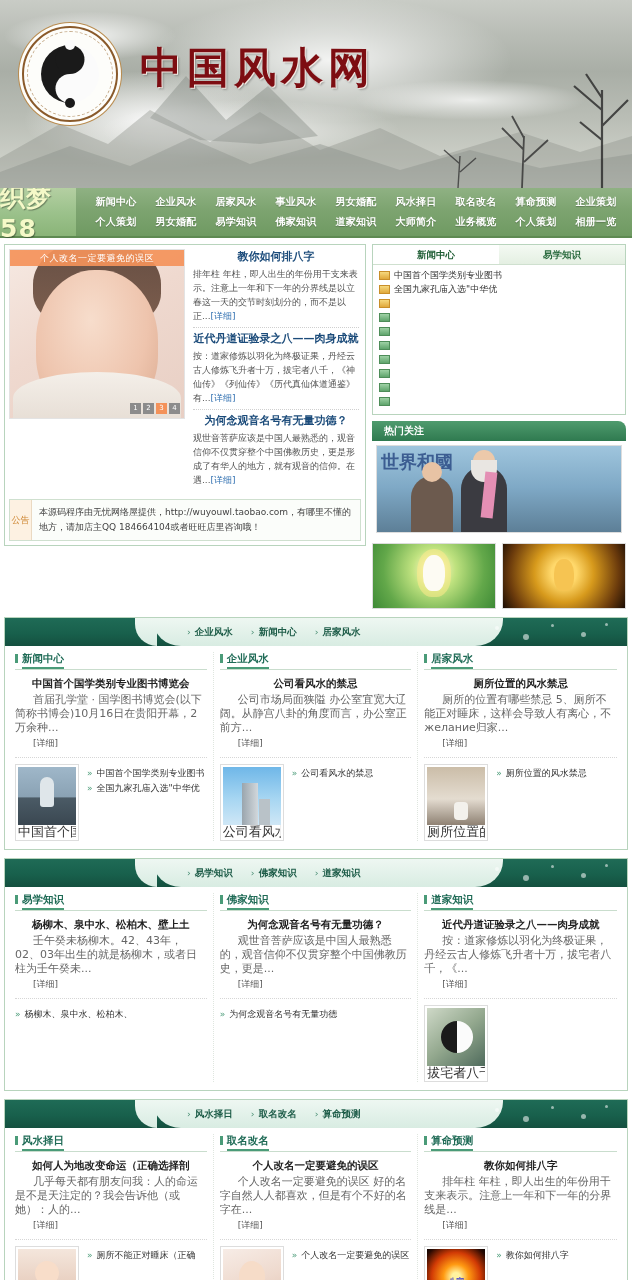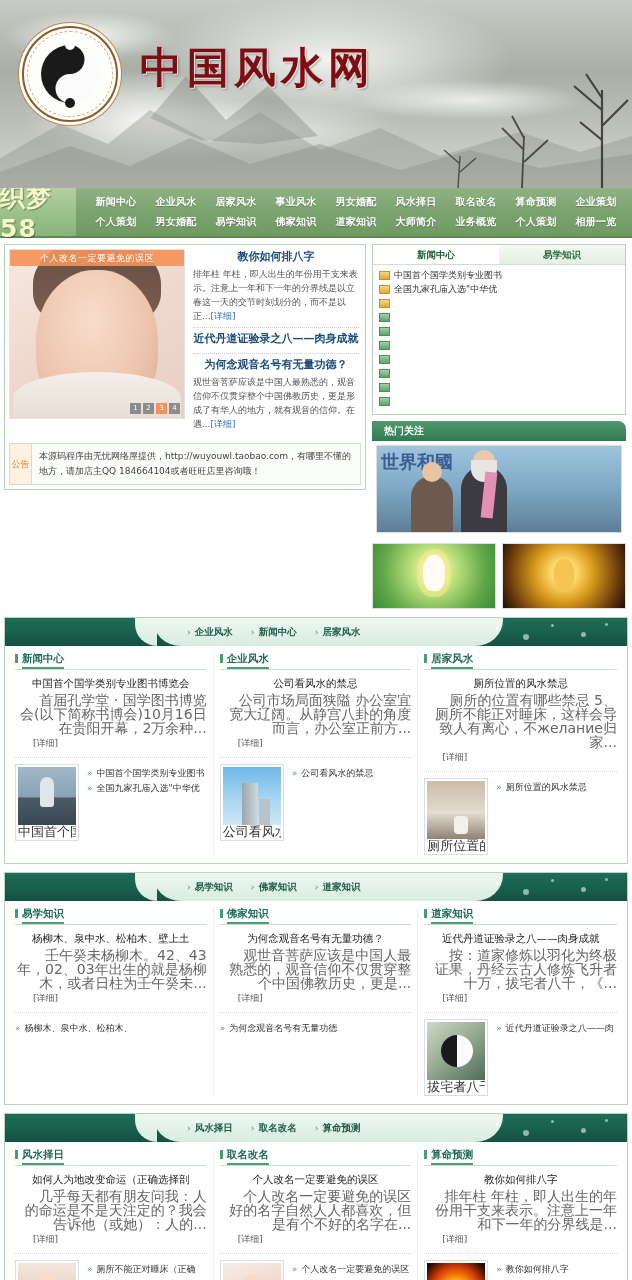--- a/index.html
+++ b/index.html
@@ -238,24 +238,24 @@
   .col{ width:33.333%; padding:0 6px; border-right:1px dotted #dfe6df;}
   .col:last-child{ border-right:none; }
   .col-head{
     font-size:10.5px; font-weight:bold; color:#1f6b56; padding:0 0 3px 0;
     border-bottom:1px solid #c9ddcd; margin-bottom:5px; position:relative;
   }
   .col-head .bar{ display:inline-block; width:3px;height:9px;background:#4a9b78; margin-right:4px; vertical-align:-1px;}
   .col-head .u{ border-bottom:2px solid #4a9b78; padding-bottom:3px; }
 
   .lead-title{
-    display:block; text-align:center; font-weight:normal; font-size:10.5px; color:#222;
+    display:block; text-align:center; font-weight:bold; font-size:10.5px; color:#222;
     text-decoration:none; line-height:16px;
   }
-  .lead-desc{ font-size:14px; color:#666; line-height:14px; text-indent:18px; padding-top:2px;text-align:right;}
+  .lead-desc{ font-size:11px; color:#666; line-height:14px; text-indent:18px; padding-top:2px;}
   .lead-more{ font-size:9px; color:#555; text-decoration:none; display:inline-block; margin:2px 0 4px 18px;}
   .hr-dot{ border-top:1px dotted #d6d6d6; margin:3px 0 6px 0;}
 
   .thumb-row{ display:flex; gap:8px; }
   .thumb{
     width:64px; border:1px solid #ddd; background:#fff; padding:2px; flex:0 0 64px;
   }
   .thumb .im{ width:58px; height:58px; display:block; overflow:hidden; position:relative;}
   .thumb .cap{ font-size:13px; color:#333; text-align:center; line-height:13px; display:block;
                white-space:nowrap; overflow:hidden; text-decoration:none;}
@@ -381,20 +381,21 @@
           </div>
         </div>
 
         <div class="focus-text">
           <div class="ft-item">
             <a class="ft-title">教你如何排八字</a>
             <div class="ft-desc"><span>排年柱 年柱，即人出生的年份用干支来表示。注意上一年和下一年的分界线是以立春这一天的交节时刻划分的，而不是以正...</span><a>[详细]</a></div>
           </div>
           <div class="ft-item">
             <a class="ft-title">近代丹道证验录之八——肉身成就</a>
+            <div class="ft-desc"><span>按：道家修炼以羽化为终极证果，丹经云古人修炼飞升者十万，拔宅者八千，《神仙传》《列仙传》《历代真仙体道通鉴》有...</span><a>[详细]</a></div>
           </div>
           <div class="ft-item">
             <a class="ft-title">为何念观音名号有无量功德？</a>
             <div class="ft-desc"><span>观世音菩萨应该是中国人最熟悉的，观音信仰不仅贯穿整个中国佛教历史，更是形成了有华人的地方，就有观音的信仰。在遇...</span><a>[详细]</a></div>
           </div>
         </div>
       </div>
 
       <div class="notice">
         <div class="tag">公告</div>
@@ -593,23 +594,20 @@
         <div class="col-head"><span class="bar"></span><span class="u">道家知识</span></div>
         <a class="lead-title">近代丹道证验录之八——肉身成就</a>
         <div class="lead-desc">按：道家修炼以羽化为终极证果，丹经云古人修炼飞升者十万，拔宅者八千，《...</div>
         <a class="lead-more">[详细]</a>
         <div class="hr-dot"></div>
         <div class="thumb-row">
           <div class="thumb">
             <span class="im tao"></span>
             <a class="cap">拔宅者八千</a>
           </div>
-          <div class="links">
-            <a>近代丹道证验录之八——肉</a>
-          </div>
         </div>
       </div>
 
     </div>
   </div>
 
   <div class="section">
     <div class="sec-head">
       <div class="curve"></div>
       <div class="sec-tabs">

